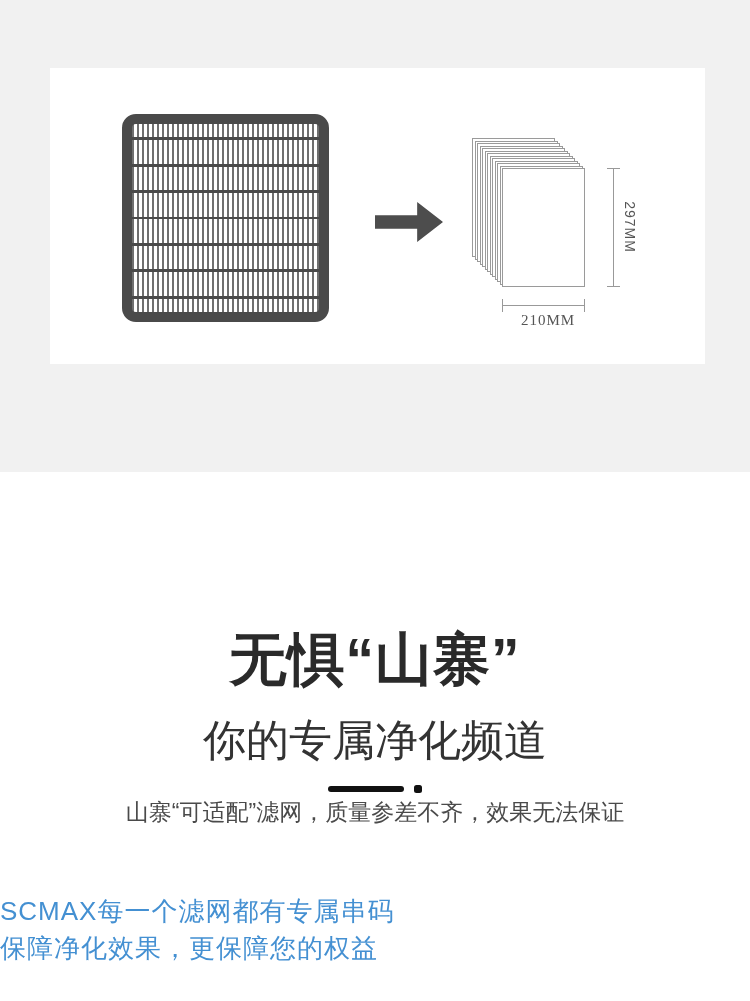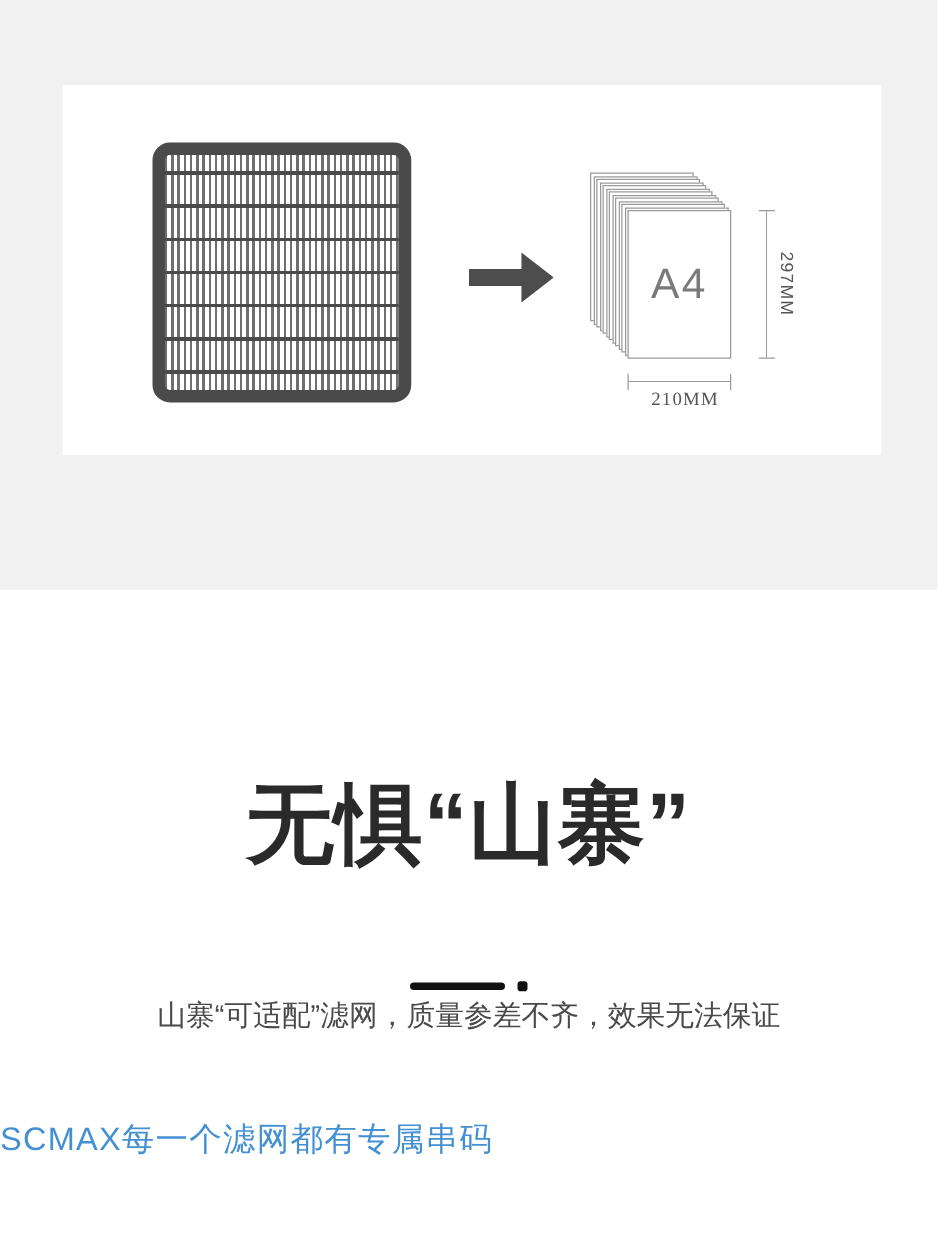--- a/index.html
+++ b/index.html
@@ -94,21 +94,21 @@
     text-align:center;
   }
   .dim-h{left:545px;top:151px;width:70px;transform:rotate(90deg);font-size:14px;}
   .dim-w{left:458px;top:244px;width:80px;font-family:Liberation Serif, serif;}
 
   
   .title{
     position:absolute;left:0;top:616px;
     width:750px;
     text-align:center;
-    font-size:70px;line-height:86px;
+    font-size:57px;line-height:86px;
     font-weight:900;
     color:#2a2a2a;
     letter-spacing:1px;
   }
   .subtitle{
     position:absolute;left:0;top:712px;
     width:750px;
     text-align:center;
     font-size:43px;line-height:56px;
     font-weight:300;
@@ -162,38 +162,39 @@
           <div class="sheet" style="left: 12.5px; top: 12.5px; z-index: 5;"></div>
           <div class="sheet" style="left: 15px; top: 15px; z-index: 6;"></div>
           <div class="sheet" style="left: 17.5px; top: 17.5px; z-index: 7;"></div>
           <div class="sheet" style="left: 20px; top: 20px; z-index: 8;"></div>
           <div class="sheet" style="left: 22.5px; top: 22.5px; z-index: 9;"></div>
           <div class="sheet" style="left: 25px; top: 25px; z-index: 10;"></div>
           <div class="sheet" style="left: 27.5px; top: 27.5px; z-index: 11;"></div>
           <div class="sheet" style="left: 30px; top: 30px; z-index: 12;"></div>
         </div>
 
-      <div class="a4-label">A4</div>
 
       <div class="vdim"></div>
       <div class="dim-label dim-h">297MM</div>
 
       <div class="hdim"></div>
       <div class="dim-label dim-w">210MM</div>
 
     </div>
   </div>
 
   <div class="title">无惧“山寨”</div>
 
+  <div class="subtitle">你的专属净化频道</div>
 
   <div class="divider">
     <span class="bar"></span>
     <span class="dot"></span>
   </div>
 
   <div class="warning">山寨“可适配”滤网，质量参差不齐，效果无法保证</div>
 
   <div class="highlight">
     <div>SCMAX每一个滤网都有专属串码</div>
+    <div>保障净化效果，更保障您的权益</div>
   </div>
 
 </div>
 
 </body></html>

